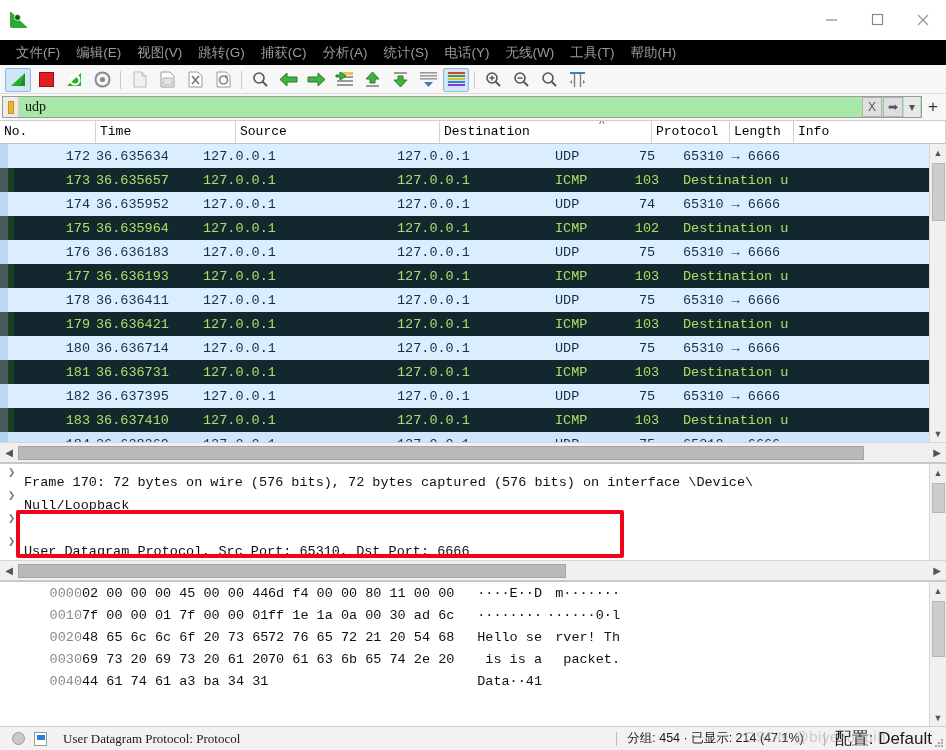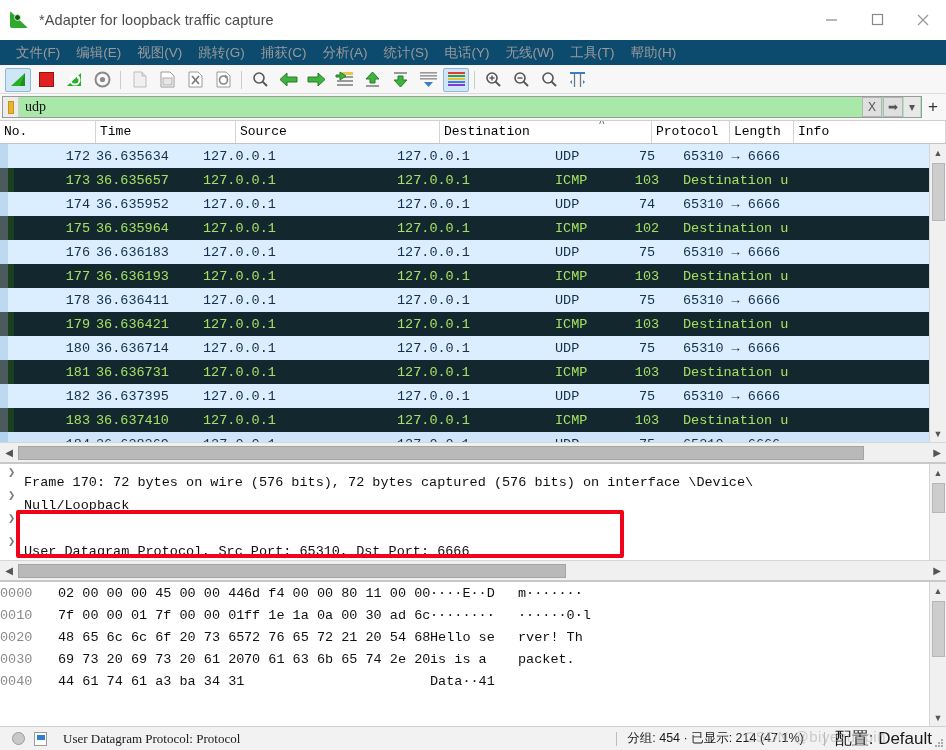--- a/index.html
+++ b/index.html
@@ -44,21 +44,21 @@
     display: flex; align-items: center; justify-content: center;
     color: #777; font-size: 13px;
   }
   .win-btn svg { display: block; }
 
   
   .menubar {
     height: 26px; min-height: 26px;
     display: flex; align-items: center;
     padding-left: 8px;
-    background: #0c4a6e;
+    background: #000000;
     border-bottom: 1px solid #f2f2f2;
   }
   .menu-item {
     font-size: 13.5px; color: #9a9a9a;
     padding: 2px 8px; white-space: nowrap;
   }
 
   
   .toolbar {
     height: 28px; min-height: 28px;
@@ -225,21 +225,21 @@
 
   
   .hex-pane {
     flex: 1; position: relative; background: #fff;
     border-top: 2px solid #c8c8c8; overflow: hidden;
   }
   .hrow {
     display: flex; height: 22px; align-items: center;
     font-family: "Liberation Mono", monospace;
     font-size: 13.5px; color: #101010;
-    padding-left: 0; white-space: nowrap;
+    padding-left: 24px; white-space: nowrap; text-align: right;
   }
   .h-off { width: 58px; color: #8a8a8a; }
   .h-b1 { width: 186px; }
   .h-b2 { width: 186px; }
   .h-a1 { width: 88px; }
   .h-a2 { width: 78px; }
 
   
   .statusbar {
     height: 16px; min-height: 24px;
@@ -288,21 +288,20 @@
   }
 </style>
 </head>
 <body>
 
 <div class="titlebar">
   <div class="title-icon">
     <div class="fin"></div>
       <div class="dot"></div>
   </div>
-  <div class="title-text">*Adapter for loopback traffic capture</div>
   <div class="win-btns">
     <div class="win-btn">
       <svg width="13" height="13" viewBox="0 0 13 13">
           <line x1="1" y1="7" x2="12" y2="7" stroke="#888" stroke-width="1.2"></line>
         </svg>
     </div>
     <div class="win-btn">
       <svg width="13" height="13" viewBox="0 0 13 13">
           <rect x="1.5" y="1.5" width="10" height="10" fill="none" stroke="#888" stroke-width="1.2"></rect>
         </svg>

